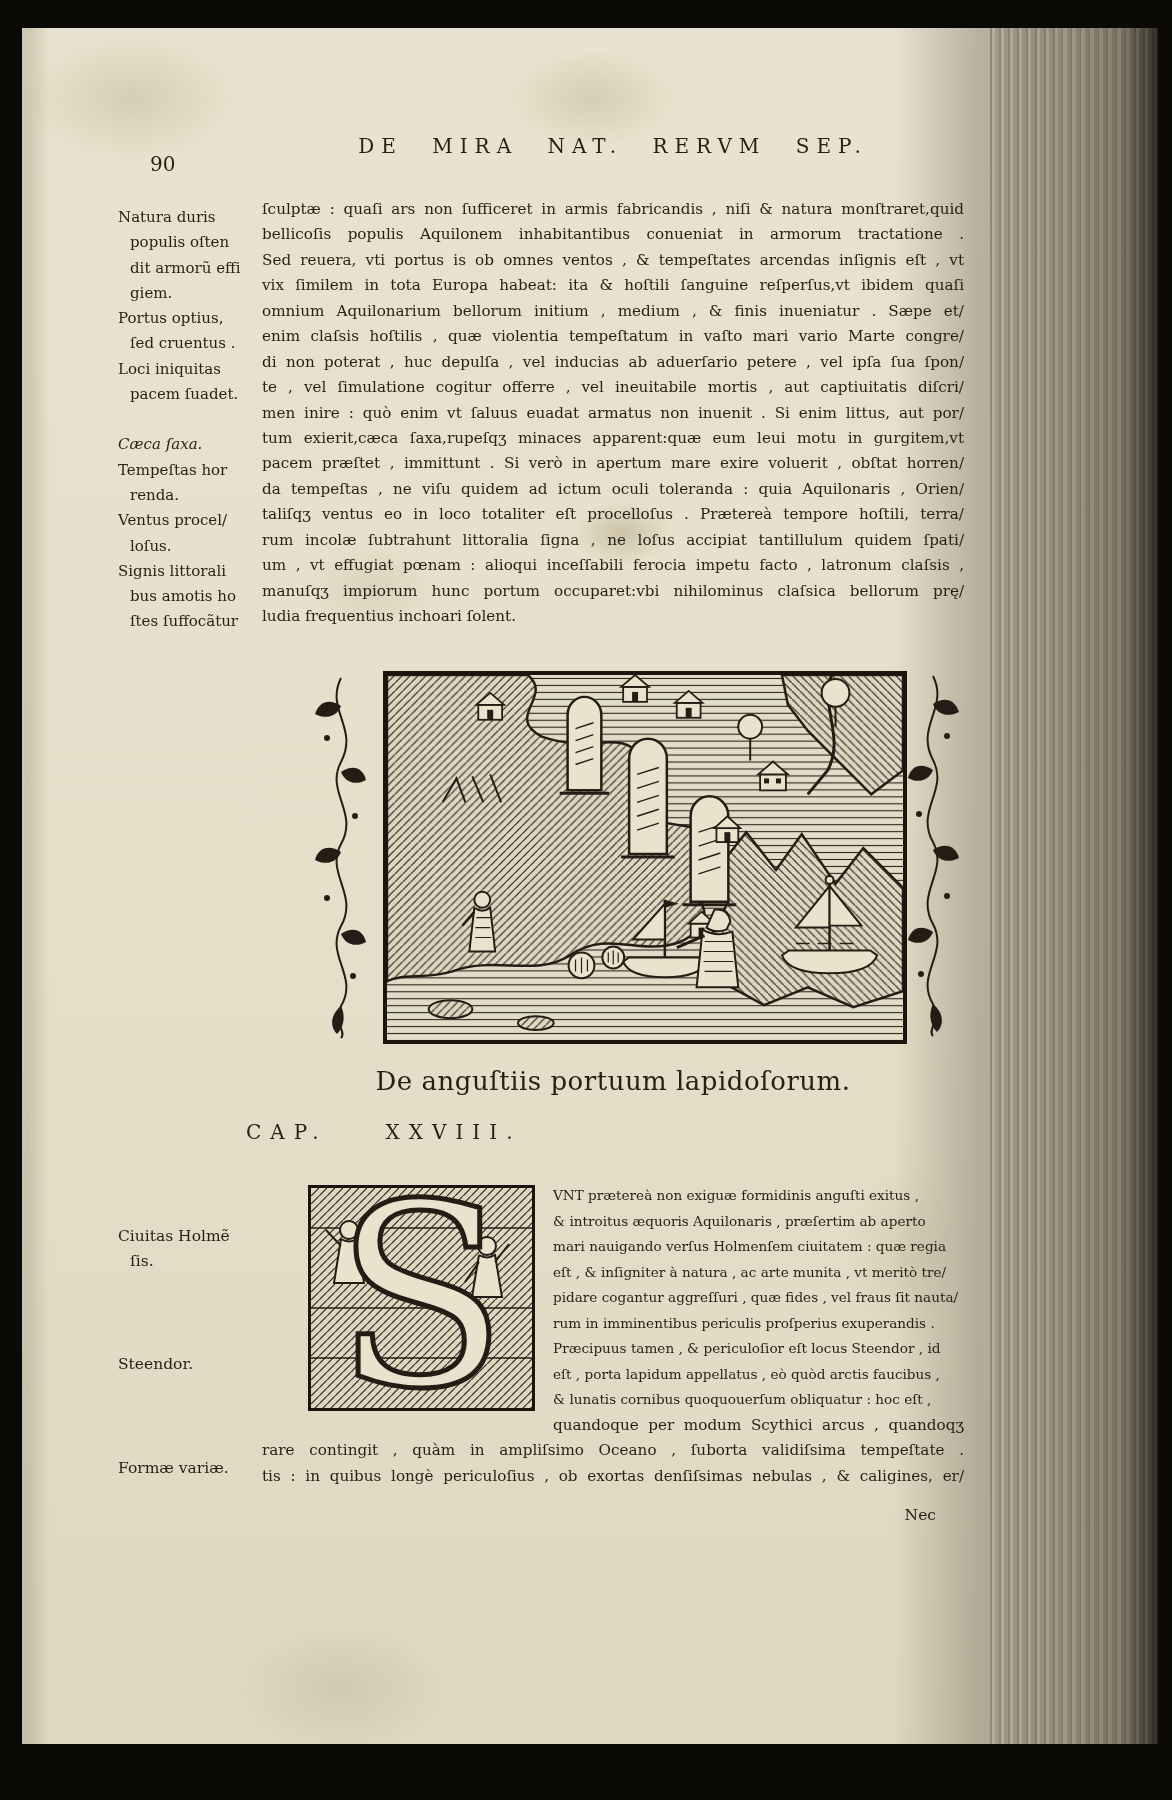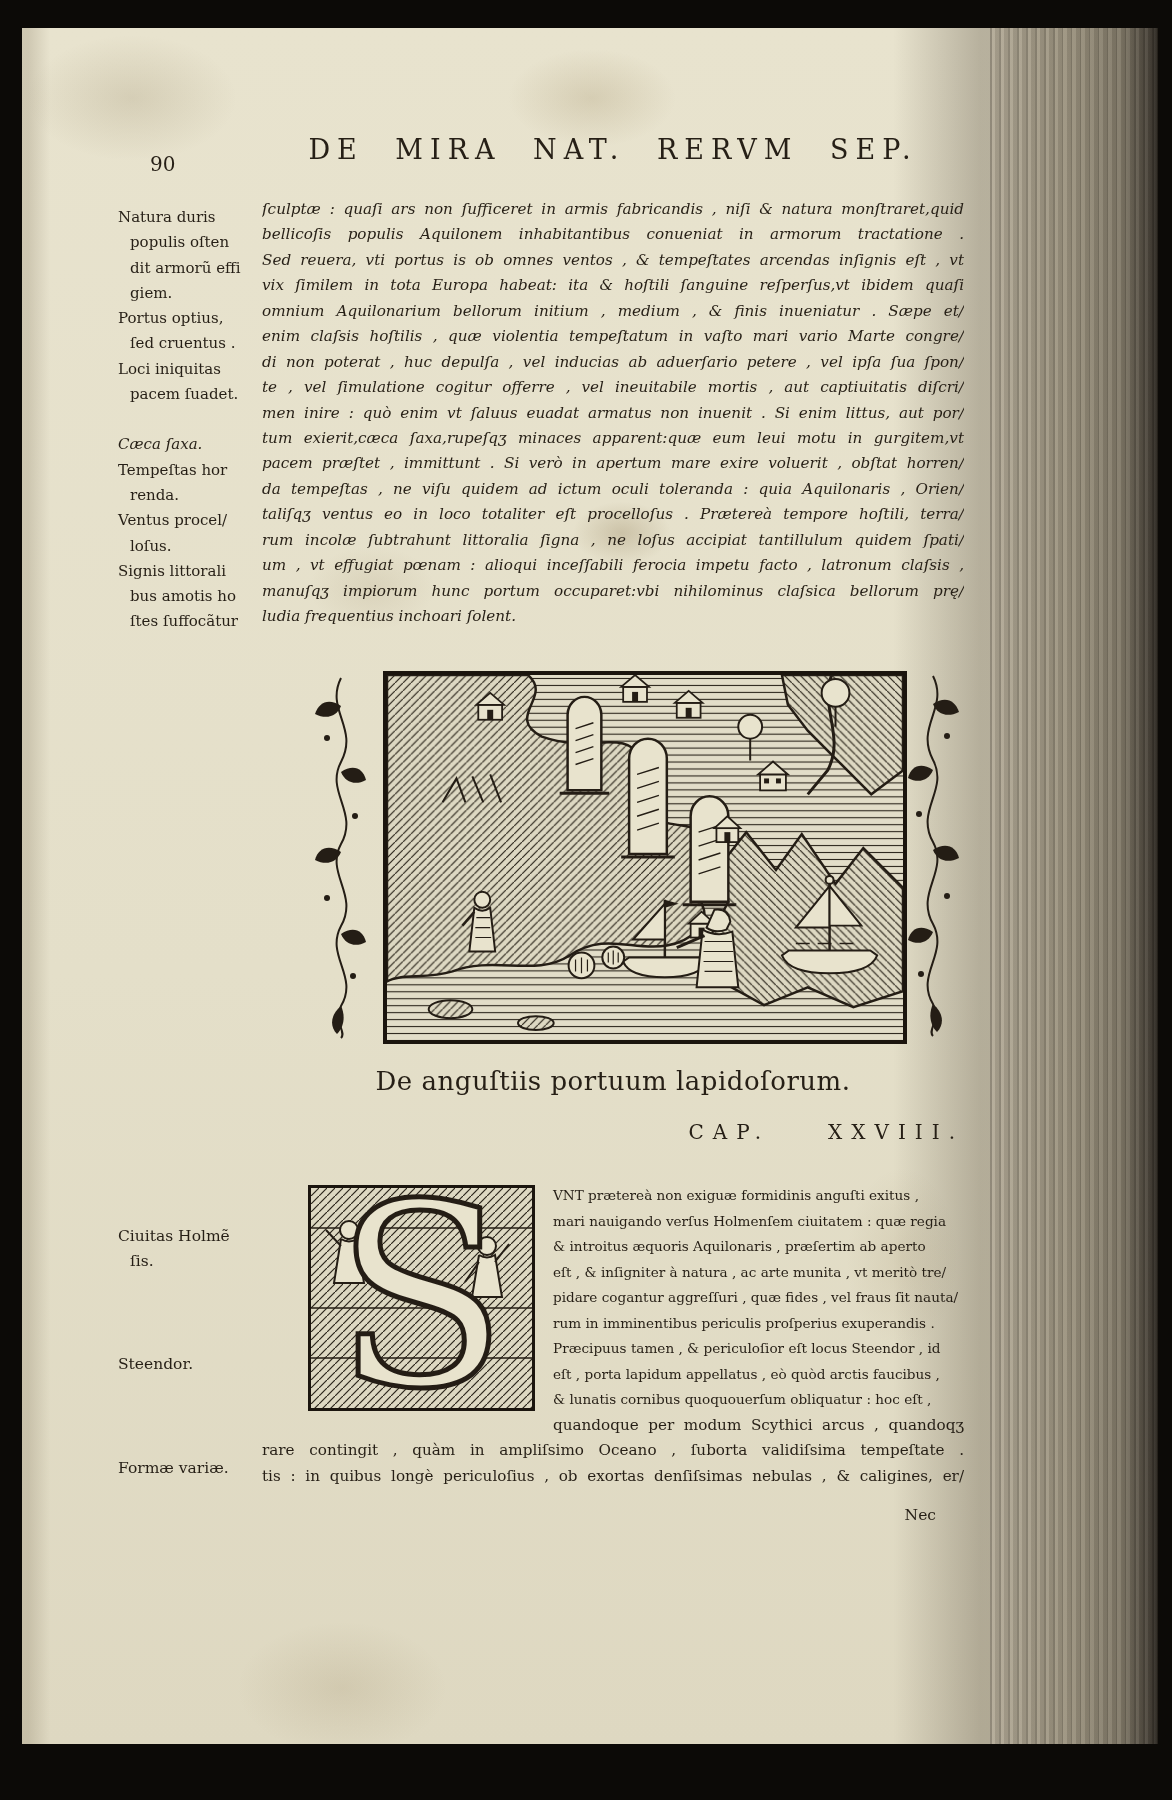--- a/index.html
+++ b/index.html
@@ -26,45 +26,45 @@
   .page-edge{
     position:absolute;left:990px;top:28px;width:168px;height:1716px;
     background:
       repeating-linear-gradient(90deg, rgba(55,50,40,.28) 0 1.5px, rgba(210,200,180,.12) 1.5px 5px, rgba(90,82,68,.18) 5px 9px),
       linear-gradient(90deg,#b3ab99 0%, #9a927f 45%, #7d7666 78%, #3c3730 96%, #16130f 100%);
   }
   
   .pageno{position:absolute;left:150px;top:152px;font-size:20px;}
   .running-title{
     position:absolute;left:262px;top:134px;width:702px;text-align:center;
-    font-size:27px;letter-spacing:7px;word-spacing:16px;white-space:nowrap;
+    font-size:20px;letter-spacing:7px;word-spacing:16px;white-space:nowrap;
   }
   
   .mnotes{position:absolute;left:118px;top:205px;width:142px;font-size:15px;}
   .mn{line-height:25.3px;height:25.3px;white-space:nowrap;}
   .mn.ind{padding-left:12px;}
   .mn.gap{margin-top:25px;font-style:italic;}
   .mnote2{position:absolute;left:118px;width:150px;font-size:15.5px;}
   .mnote2 .mn{line-height:25px;height:25px;}
   
   .bodytext{position:absolute;left:262px;top:197px;width:702px;font-size:15.2px;}
-  .bl{line-height:25.45px;height:25.45px;overflow:hidden;text-align:justify;text-align-last:justify;font-style:italic;}
+  .bl{line-height:25.45px;height:25.45px;overflow:hidden;text-align:justify;text-align-last:justify;}
   .bl.bl-end{text-align:right;text-align-last:left;}
   
   .woodcut{
     position:absolute;left:383px;top:671px;width:524px;height:373px;
     border:4px solid #1b150e;box-sizing:border-box;background:#e5e0ca;
   }
   .woodcut svg{display:block;width:100%;height:100%;}
   .orn{position:absolute;width:56px;height:364px;}
   .orn.left{left:312px;top:676px;}
   .orn.right{left:906px;top:674px;transform:scaleX(-1);}
   
   .chap-head{position:absolute;left:262px;top:1066px;width:702px;text-align:center;font-size:26px;letter-spacing:.5px;}
-  .chap-cap{position:absolute;left:262px;top:1120px;width:702px;text-align:right;font-size:20px;letter-spacing:9px;white-space:nowrap;}
+  .chap-cap{position:absolute;left:246px;top:1120px;width:702px;text-align:left;font-size:20px;letter-spacing:9px;white-space:nowrap;}
   .chap-cap .num{margin-left:58px;}
   
   .para2{position:absolute;left:262px;top:1183px;width:702px;font-size:13.6px;}
   .dropcap-box{
     float:left;width:227px;height:226px;margin:2px 18px 6px 46px;
     border:3px solid #1b150e;box-sizing:border-box;background:#e5e0ca;position:relative;
   }
   .dropcap-box svg{display:block;width:100%;height:100%;}
   .pl{line-height:25.5px;height:25.5px;white-space:nowrap;overflow:visible;}
   .pl.wide{font-size:15.2px;white-space:normal;overflow:hidden;text-align:justify;text-align-last:justify;}
@@ -287,22 +287,22 @@
         <path d="M30,51 l-7,44 h30 l-7,-44 q-8,5 -16,0"></path>
         <path d="M30,58 l-15,-16 m31,16 l13,-22" fill="none"></path>
         <circle cx="176" cy="58" r="9"></circle>
         <path d="M168,67 l-7,42 h30 l-7,-42 q-8,5 -16,0"></path>
         <path d="M168,74 l-14,20 m30,-20 l14,-18" fill="none"></path>
       </g>
       <text x="110" y="196" text-anchor="middle" font-size="252" font-family="DejaVu Serif, serif" fill="#e8e3cd" stroke="#241d15" stroke-width="5">S</text>
     </svg>
   </div>
   <div class="pl">VNT prætereà non exiguæ formidinis anguſti exitus ,</div>
+  <div class="pl">&amp; introitus æquoris Aquilonaris , præſertim ab aperto</div>
   <div class="pl">mari nauigando verſus Holmenſem ciuitatem : quæ regia</div>
-  <div class="pl">&amp; introitus æquoris Aquilonaris , præſertim ab aperto</div>
   <div class="pl">eſt , &amp; inſigniter à natura , ac arte munita , vt meritò tre/</div>
   <div class="pl">pidare cogantur aggreſſuri , quæ fides , vel fraus ſit nauta/</div>
   <div class="pl">rum in imminentibus periculis proſperius exuperandis .</div>
   <div class="pl">Præcipuus tamen , &amp; periculoſior eſt locus Steendor , id</div>
   <div class="pl">eſt , porta lapidum appellatus , eò quòd arctis faucibus ,</div>
   <div class="pl">&amp; lunatis cornibus quoquouerſum obliquatur : hoc eſt ,</div>
   <div class="pl wide">quandoque per modum Scythici arcus , quandoqʒ mucronis aſpectu euitatur à nau/</div>
   <div class="pl wide">rare contingit , quàm in ampliſsimo Oceano , ſuborta validiſsima tempeſtate .</div>
   <div class="pl wide">tis : in quibus longè periculoſius , ob exortas denſiſsimas nebulas , &amp; caligines, er/</div>
 </div>

